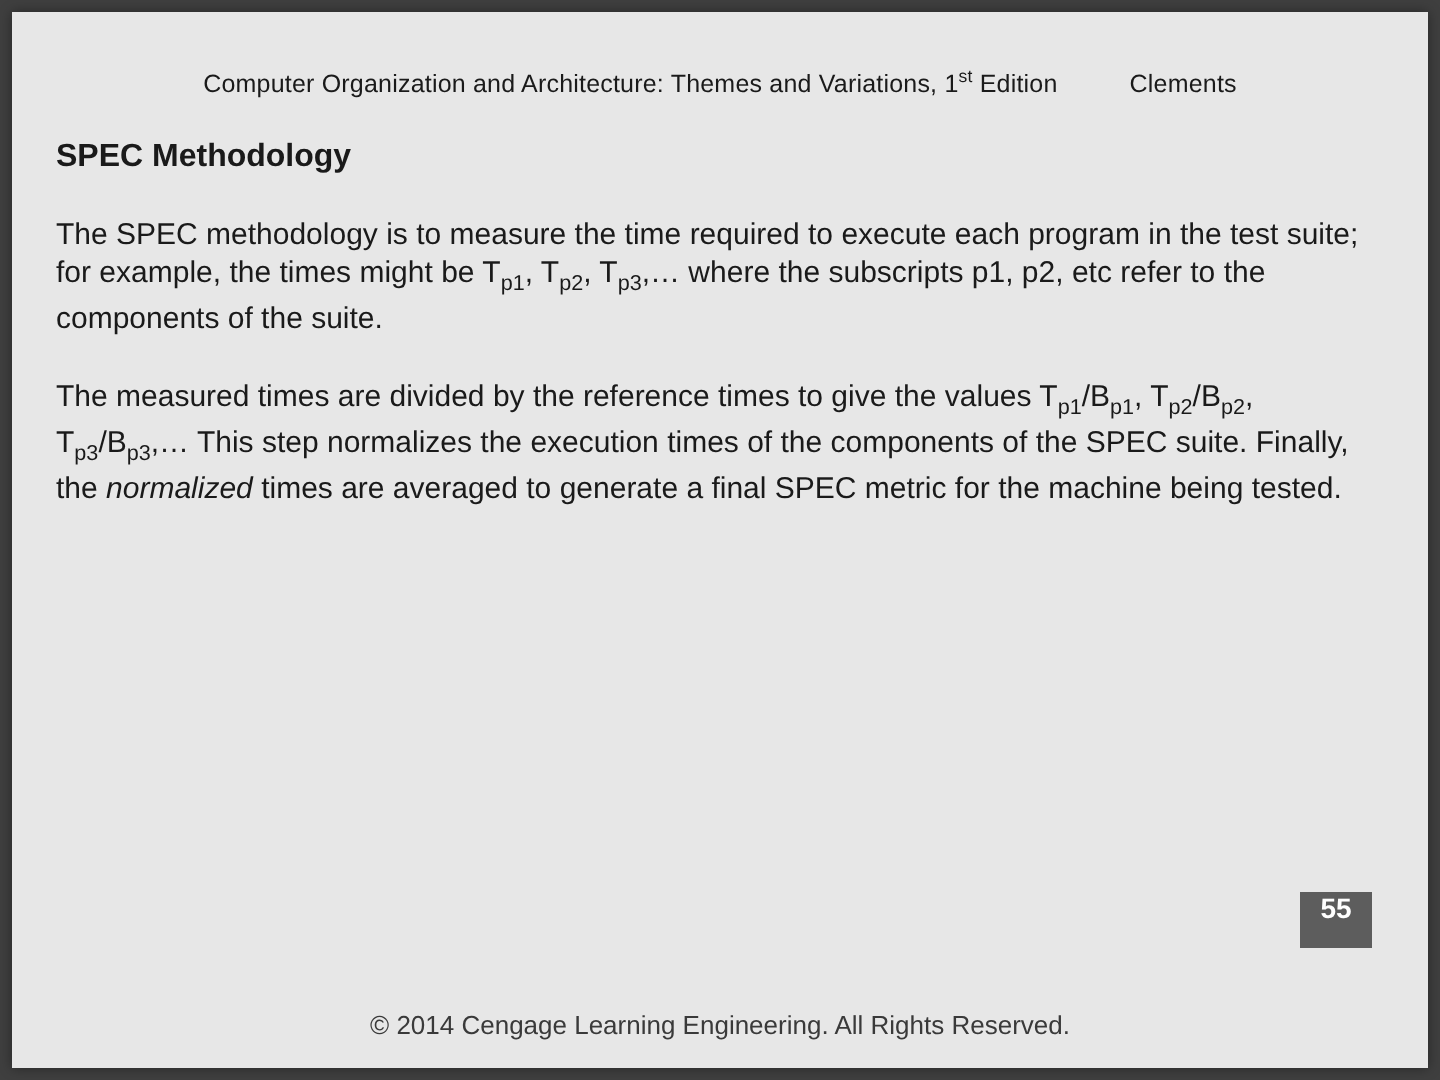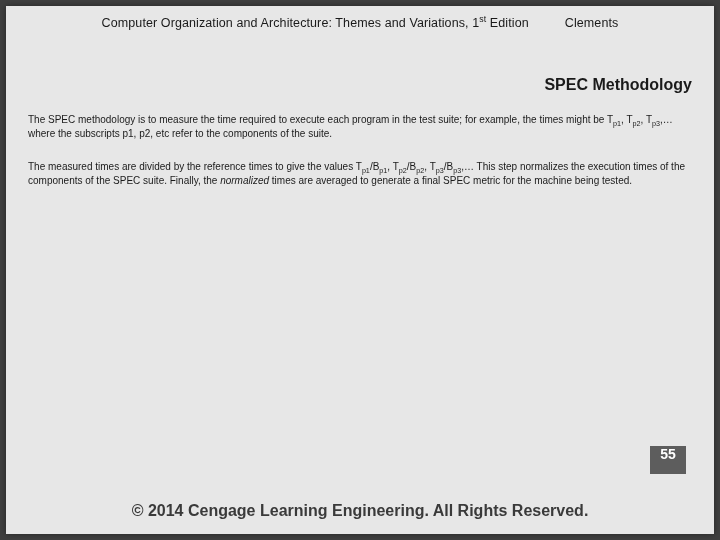--- a/index.html
+++ b/index.html
@@ -15,42 +15,41 @@
     width: 708px; height: 528px;
     background: #e7e7e7;
     box-shadow: 0 0 6px rgba(0,0,0,0.4);
     padding: 8px 22px 0 22px;
     color: #1a1a1a;
   }
   .hdr {
     font-size: 12.5px;
     text-align: center;
     letter-spacing: 0.1px;
+    margin-top: 19px;
   }
   .hdr .ed { vertical-align: super; font-size: 0.7em; }
   .hdr .author { display: inline-block; margin-left: 36px; }
   .title {
-    margin-top: 46px;
+    margin-top: 21px;
     font-size: 16px;
     font-weight: bold;
-    text-align: right;
   }
   .para {
     margin-top: 20px;
-    font-size: 10px;
+    font-size: 15px;
     line-height: 1.28;
   }
   .para .sub { vertical-align: sub; font-size: 0.72em; }
   .footer {
     position: absolute;
     left: 0; right: 0; bottom: 14px;
     text-align: center;
-    font-size: 16px;
+    font-size: 13px;
     color: #3a3a3a;
-    font-weight: bold;
   }
   .pagebox {
     position: absolute;
     right: 28px; bottom: 60px;
     width: 36px; height: 28px;
     background: #5d5d5d;
     color: #fff;
     font-size: 14px;
     font-weight: bold;
     display: flex; align-items: flex-start; justify-content: center;

